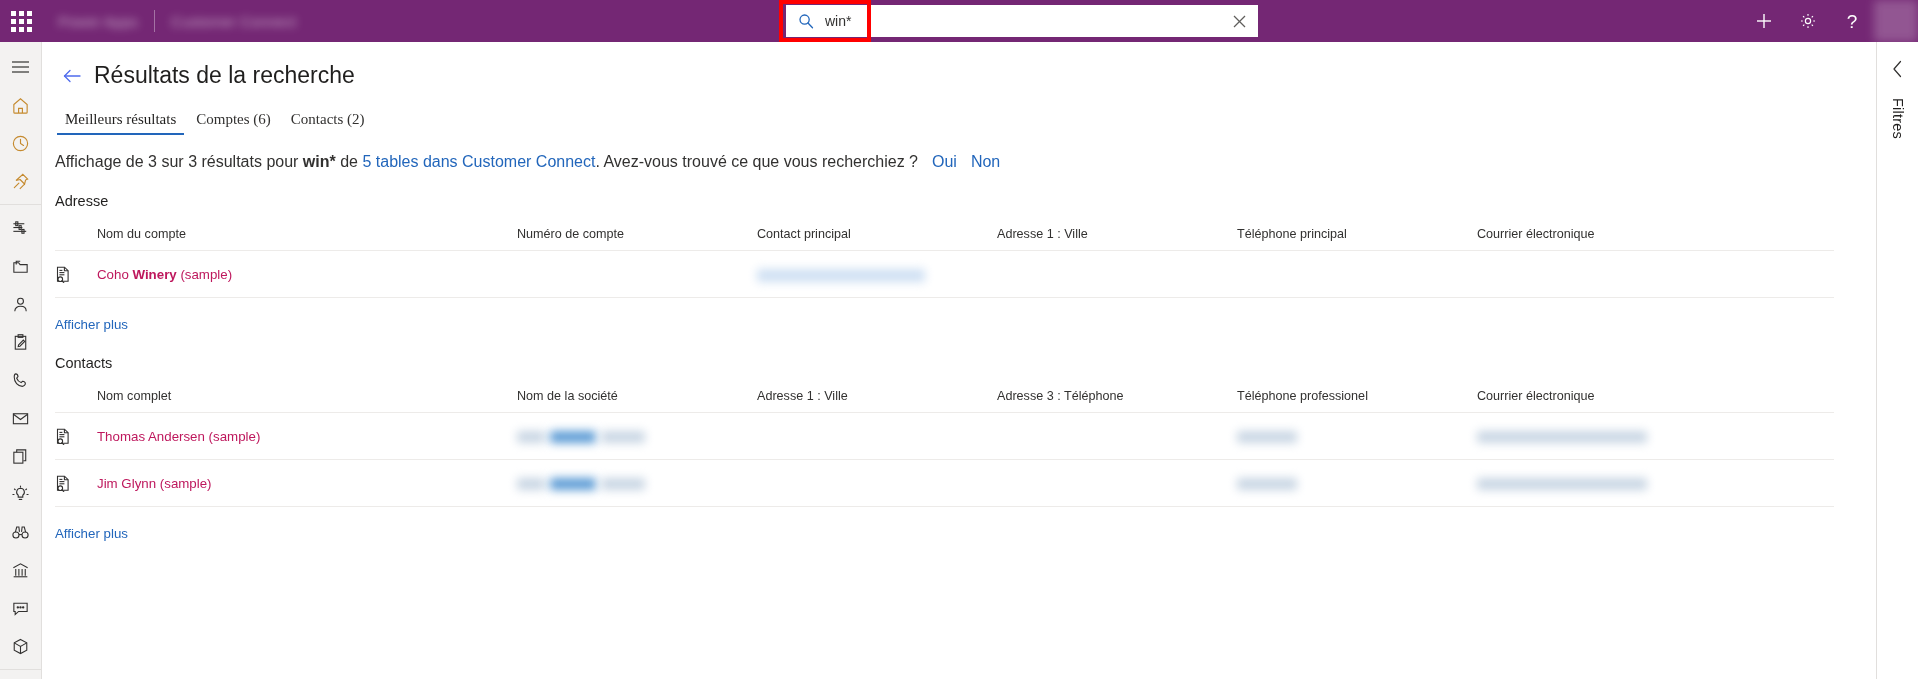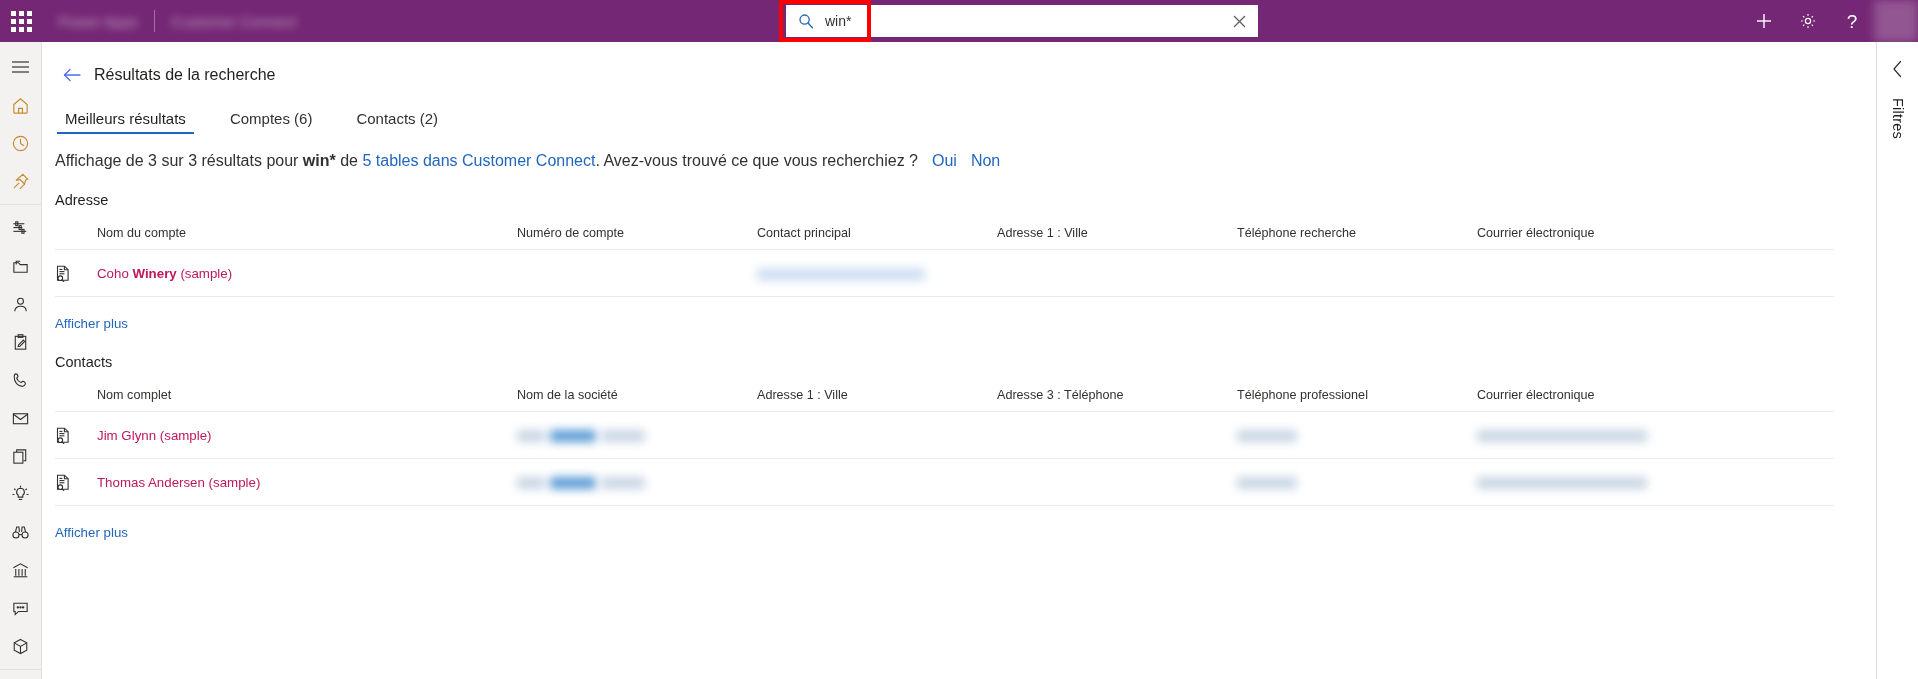--- a/index.html
+++ b/index.html
@@ -118,28 +118,29 @@
   .pagehead {
     display: flex; align-items: center;
     padding: 20px 0 0 16px;
   }
   .backbtn {
     width: 26px; height: 26px;
     display: flex; align-items: center; justify-content: center;
     cursor: pointer; color: #4f6bed;
   }
   .pagetitle {
-    font-size: 16px; color: #201f1e; margin-left: 9px;
+    font-size: 23px; color: #201f1e; margin-left: 9px;
     font-weight: 400;
   }
 
   .tabs {
     display: flex; align-items: flex-start;
     margin: 16px 0 0 12px;
-    gap: 24px;
+    gap: 0;
+    font-family: Liberation Serif, serif;
   }
   .tab {
     font-size: 15px; color: #323130;
     padding: 6px 10px 9px 10px;
     cursor: pointer; position: relative;
     white-space: nowrap;
   }
   .tab.active { color: #201f1e; }
   .tab.active::after {
     content: ""; position: absolute;
@@ -456,21 +457,21 @@
         <col class="c-b">
         <col>
     </colgroup>
     <thead>
       <tr>
         <th></th>
         <th>Nom du compte</th>
         <th>Numéro de compte</th>
         <th>Contact principal</th>
         <th>Adresse 1 : Ville</th>
-        <th>Téléphone recherche</th>
+        <th>Téléphone principal</th>
         <th>Courrier électronique</th>
       </tr>
     </thead>
     <tbody>
       <tr>
         <td>
           <span class="recicon">
             <svg width="16" height="17" viewBox="0 0 16 17" fill="none" stroke="#323130" stroke-width="1.1">
               <path d="M2.5 1.2h7l3.6 3.5v10.6H2.5z"></path>
               <path d="M9.4 1.2v3.6h3.7"></path>
@@ -533,21 +534,21 @@
               <path d="M9.4 1.2v3.6h3.7"></path>
               <line x1="4.4" y1="4.4" x2="7.4" y2="4.4"></line>
               <line x1="4.4" y1="6.6" x2="9.4" y2="6.6"></line>
               <line x1="4.4" y1="8.8" x2="9.4" y2="8.8"></line>
               <circle cx="5.3" cy="13.2" r="2.3" fill="#ffffff"></circle>
               <line x1="6.9" y1="14.9" x2="8.8" y2="16.6" stroke-linecap="round"></line>
             </svg>
           </span>
         </td>
         <td>
-          <span class="namecell">Jim Glynn (sample)</span>
+          <span class="namecell">Thomas Andersen (sample)</span>
         </td>
         <td>
           <span class="blurcell grey" style="width:28px;"></span><span class="blurcell dark" style="width:46px;margin:0 5px;"></span><span class="blurcell grey" style="width:44px;"></span>
         </td>
         <td></td>
         <td></td>
         <td>
           <span class="blurcell grey" style="width:60px;"></span>
         </td>
         <td>
@@ -562,21 +563,21 @@
               <path d="M9.4 1.2v3.6h3.7"></path>
               <line x1="4.4" y1="4.4" x2="7.4" y2="4.4"></line>
               <line x1="4.4" y1="6.6" x2="9.4" y2="6.6"></line>
               <line x1="4.4" y1="8.8" x2="9.4" y2="8.8"></line>
               <circle cx="5.3" cy="13.2" r="2.3" fill="#ffffff"></circle>
               <line x1="6.9" y1="14.9" x2="8.8" y2="16.6" stroke-linecap="round"></line>
             </svg>
           </span>
         </td>
         <td>
-          <span class="namecell">Thomas Andersen (sample)</span>
+          <span class="namecell">Jim Glynn (sample)</span>
         </td>
         <td>
           <span class="blurcell grey" style="width:28px;"></span><span class="blurcell dark" style="width:46px;margin:0 5px;"></span><span class="blurcell grey" style="width:44px;"></span>
         </td>
         <td></td>
         <td></td>
         <td>
           <span class="blurcell grey" style="width:60px;"></span>
         </td>
         <td>

